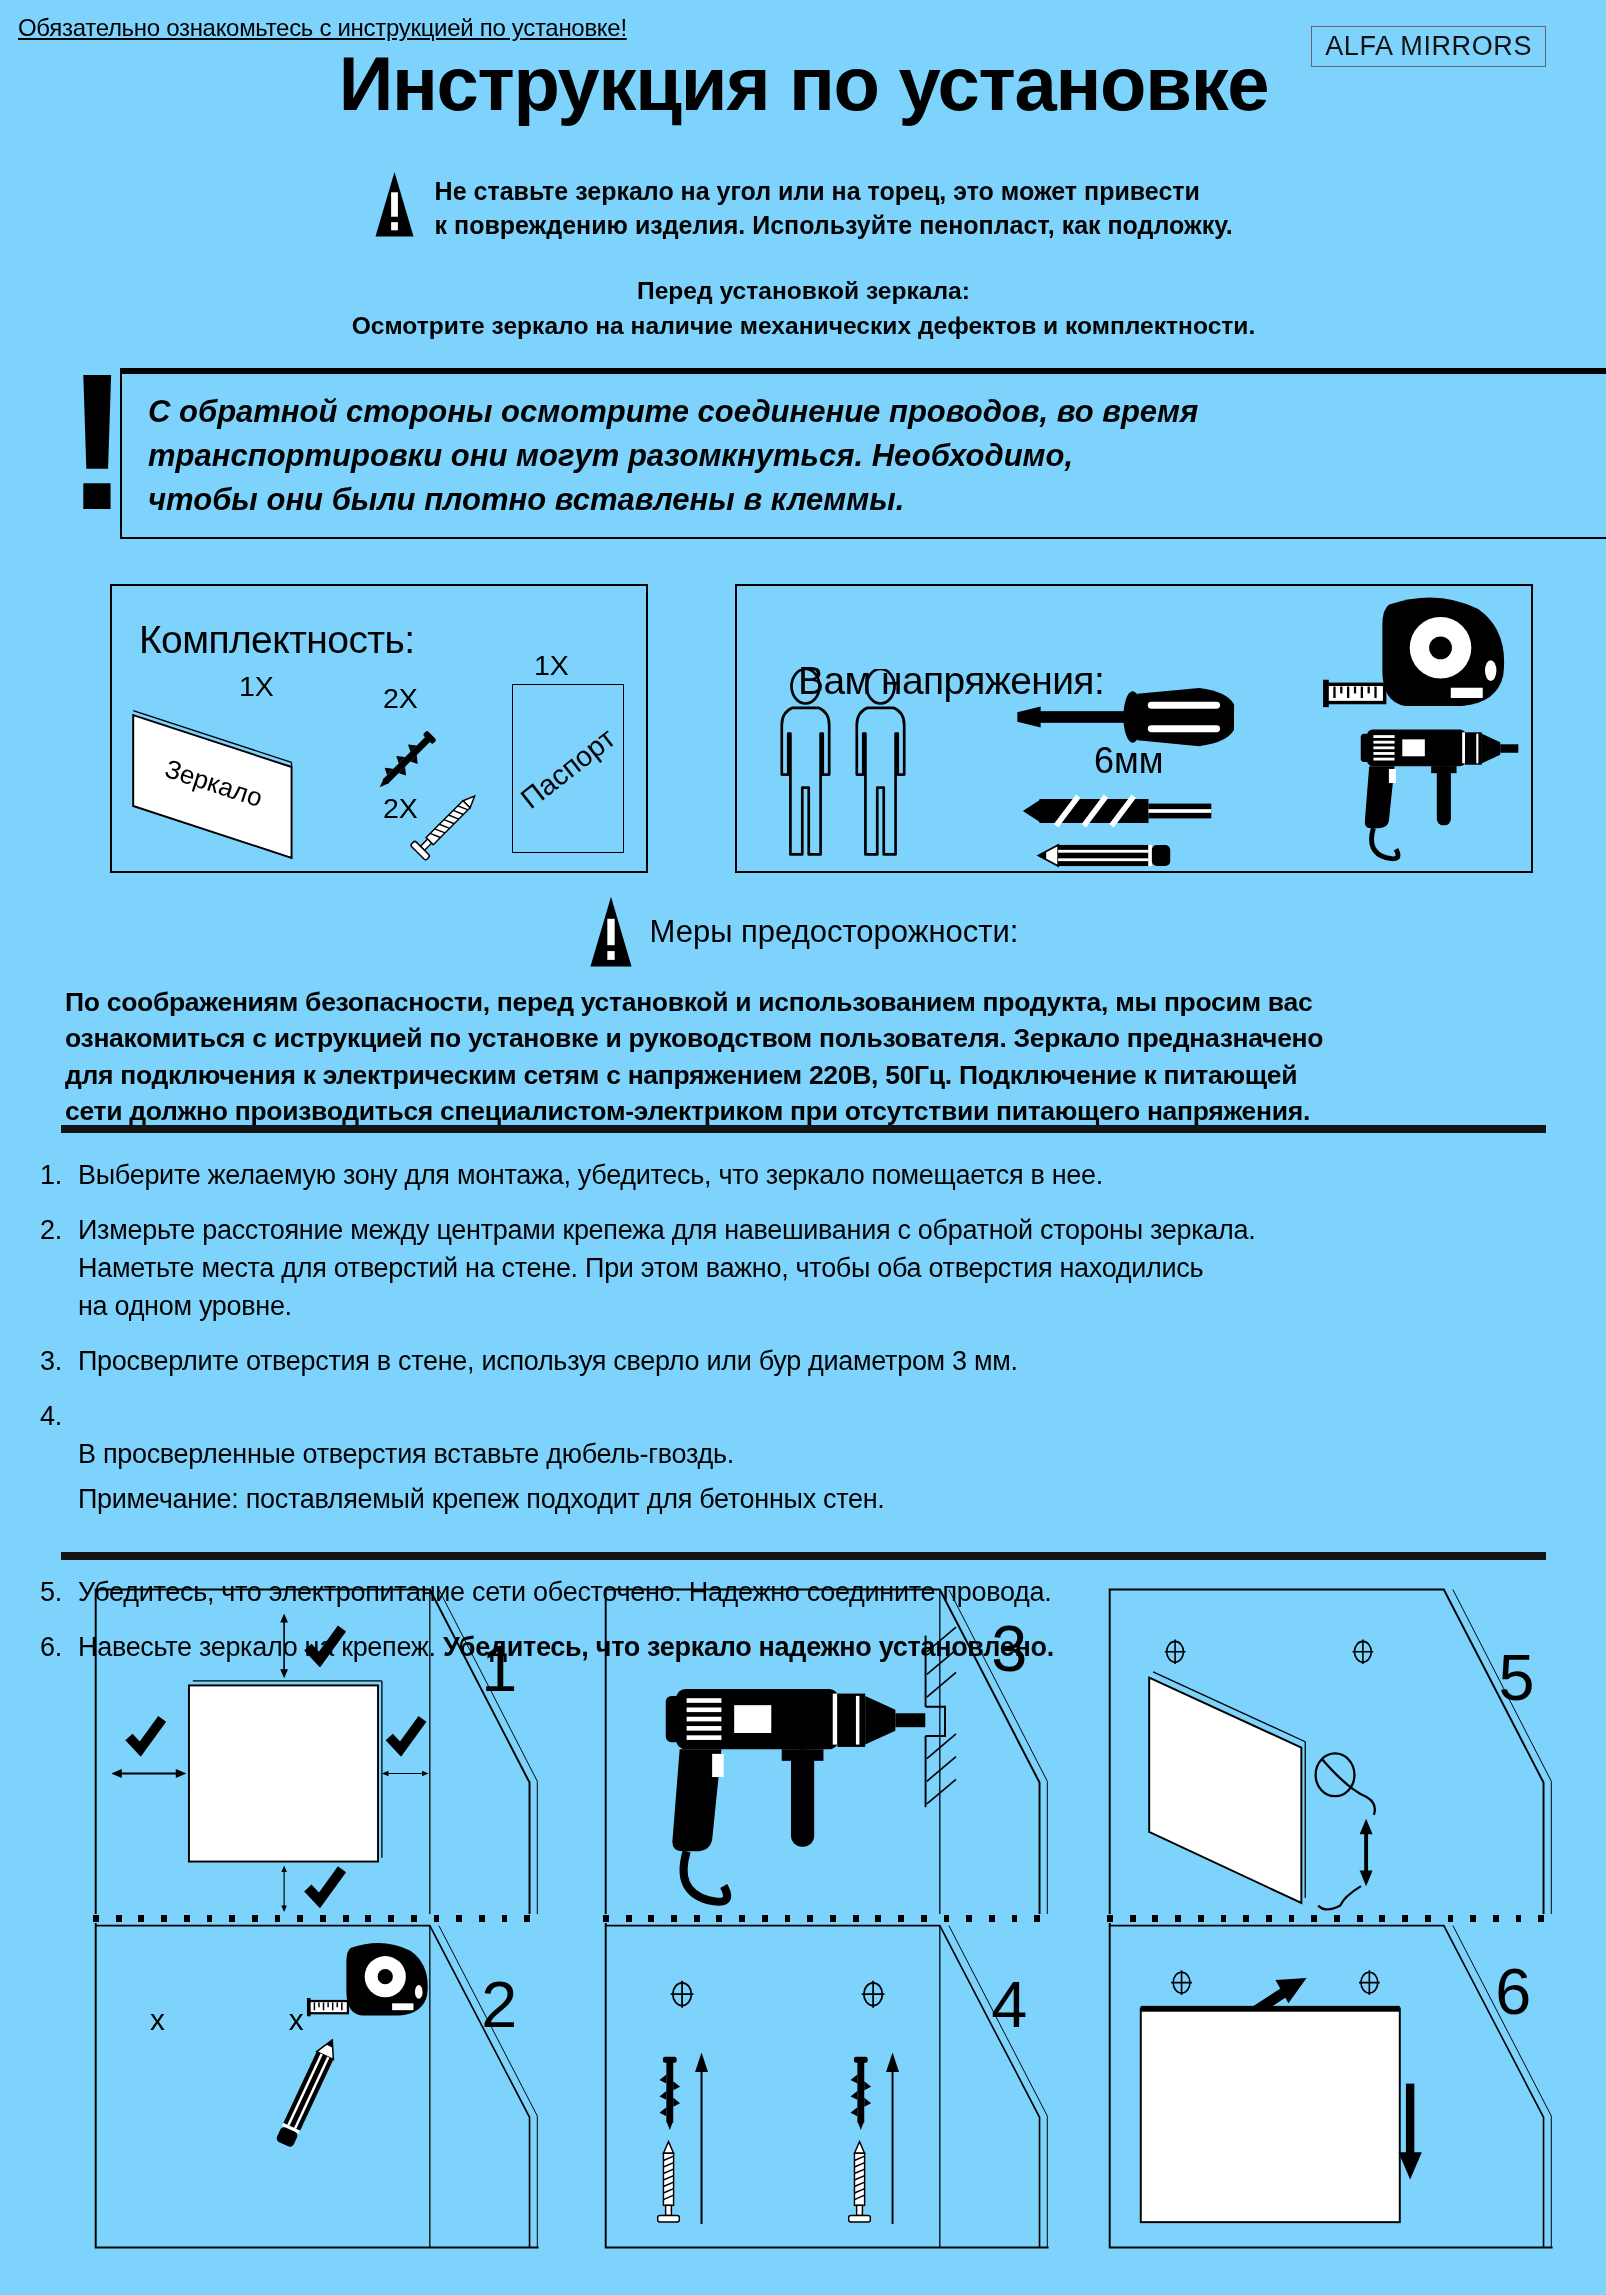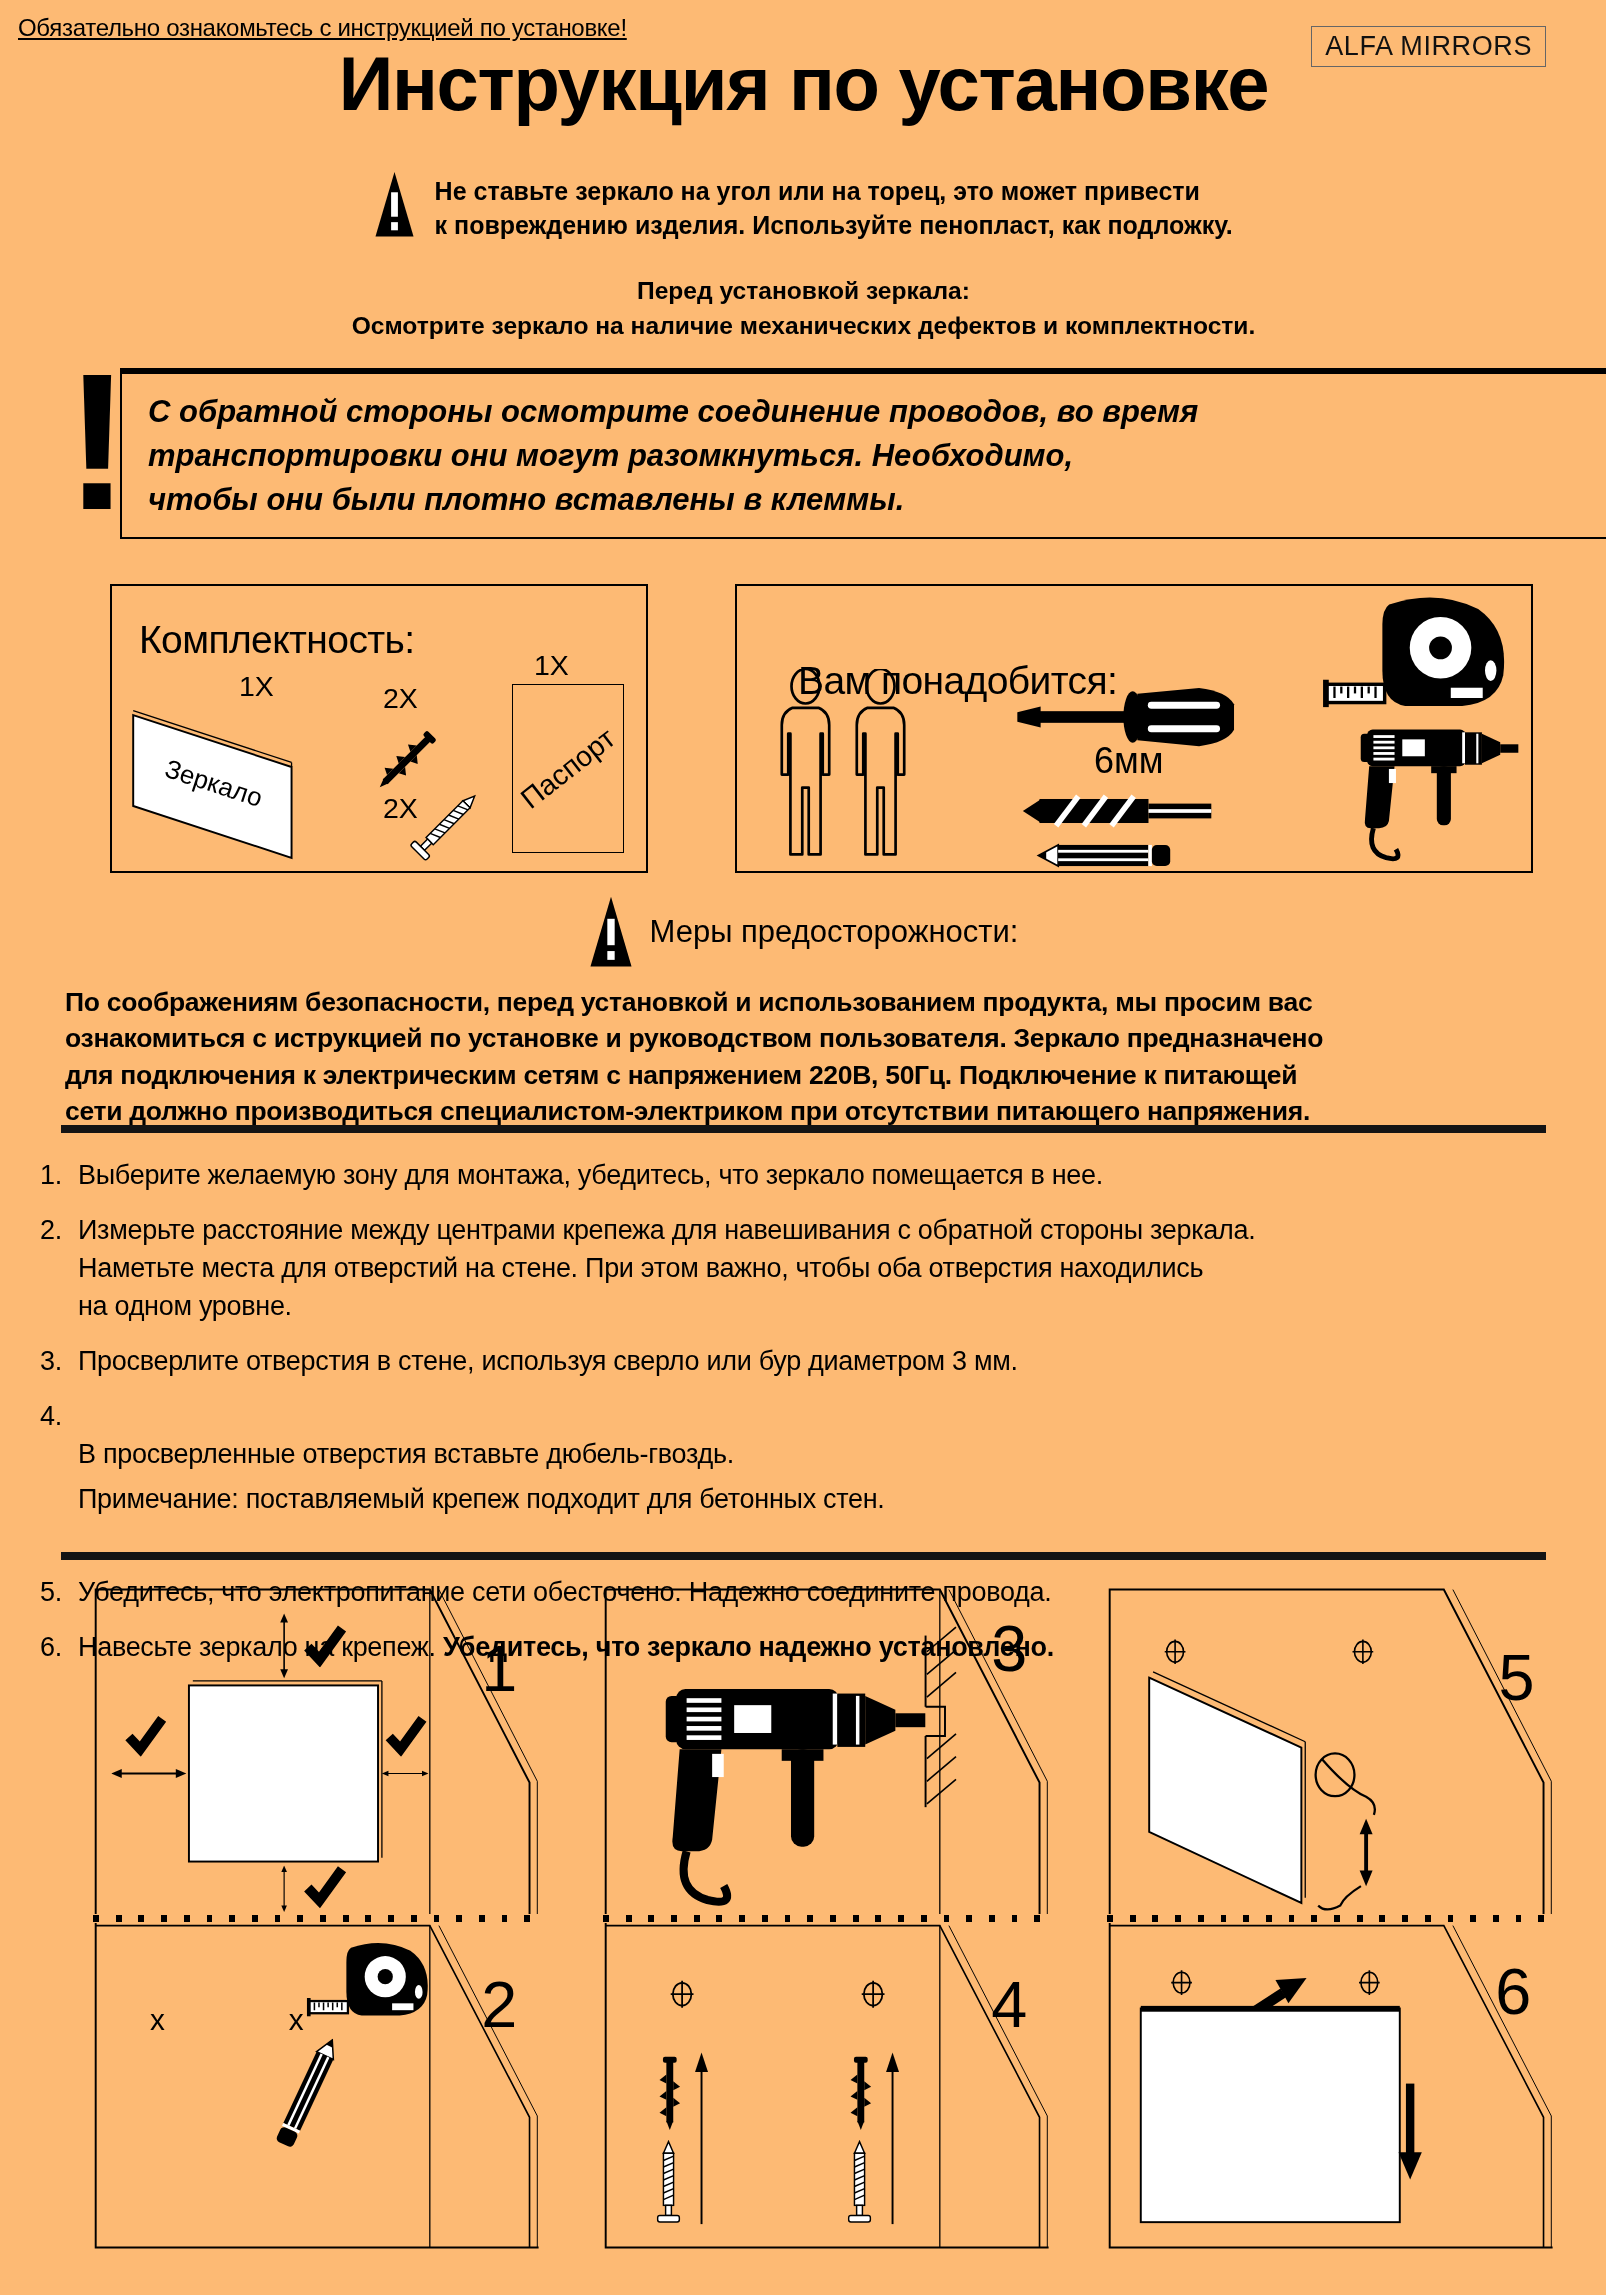--- a/index.html
+++ b/index.html
@@ -1,16 +1,16 @@
 <!DOCTYPE html>
 <html style="font-size:10.4px"><head>
 <meta charset="utf-8">
 <style>
   html,body{margin:0;padding:0;background:#e8e8e8;}
-  .page{position:relative;width:1607px;height:2295px;background:#fdba74;color:#000;
+  .page{position:relative;width:1607px;height:2295px;background:#7dd3fc;color:#000;
         font-family:"Liberation Sans",sans-serif;overflow:hidden;}
   .abs{position:absolute;}
   
   .top-note{left:18px;top:14.2px;font-size:24px;text-decoration:underline;letter-spacing:-0.3px;}
   .logo{right:61px;top:26px;border:1.9px solid #666;border-radius:0;padding:3.9px 13px;
         font-size:27px;font-weight:normal;letter-spacing:0.6px;color:#111;}
   .title{top:40px;left:0;width:100%;text-align:center;font-size:76px;font-weight:bold;letter-spacing:-1.3px;}
   
   .warn1{top:170px;left:0;width:100%;display:flex;justify-content:center;align-items:flex-start;gap:19.4px;}
   .warn1 .txt{font-size:25px;font-weight:bold;white-space:pre-line;line-height:1.38;padding-top:3.9px;}
@@ -222,21 +222,21 @@
           <use href="#sym-screw" x="66" y="5" width="38" height="150"></use>
         </g>
     </svg>
     <span class="qty" style="left:422px;top:63px;">1X</span>
     <div class="passport-box" style="left:400px;top:98px;width:110px;height:167px;">
       <span>Паспорт</span>
     </div>
   </div>
 
   <div class="abs tools">
-    <div class="boxtitle" style="left:61px;top:73px;">Вам понадобится:</div>
+    <div class="boxtitle" style="left:61px;top:73px;">Вам напряжения:</div>
     <svg class="abs" style="left:36px;top:83px;" width="65" height="194" viewBox="0 0 100 300">
       <use href="#sym-person" width="100" height="300"></use>
     </svg>
     <svg class="abs" style="left:111px;top:83px;" width="65" height="194" viewBox="0 0 100 300">
       <use href="#sym-person" width="100" height="300"></use>
     </svg>
     <svg class="abs" style="left:278px;top:96px;" width="233" height="70" viewBox="0 0 360 108">
       <use href="#sym-screwdriver" width="360" height="108"></use>
     </svg>
     <span class="bitlabel" style="left:357px;top:154px;">6мм</span>

